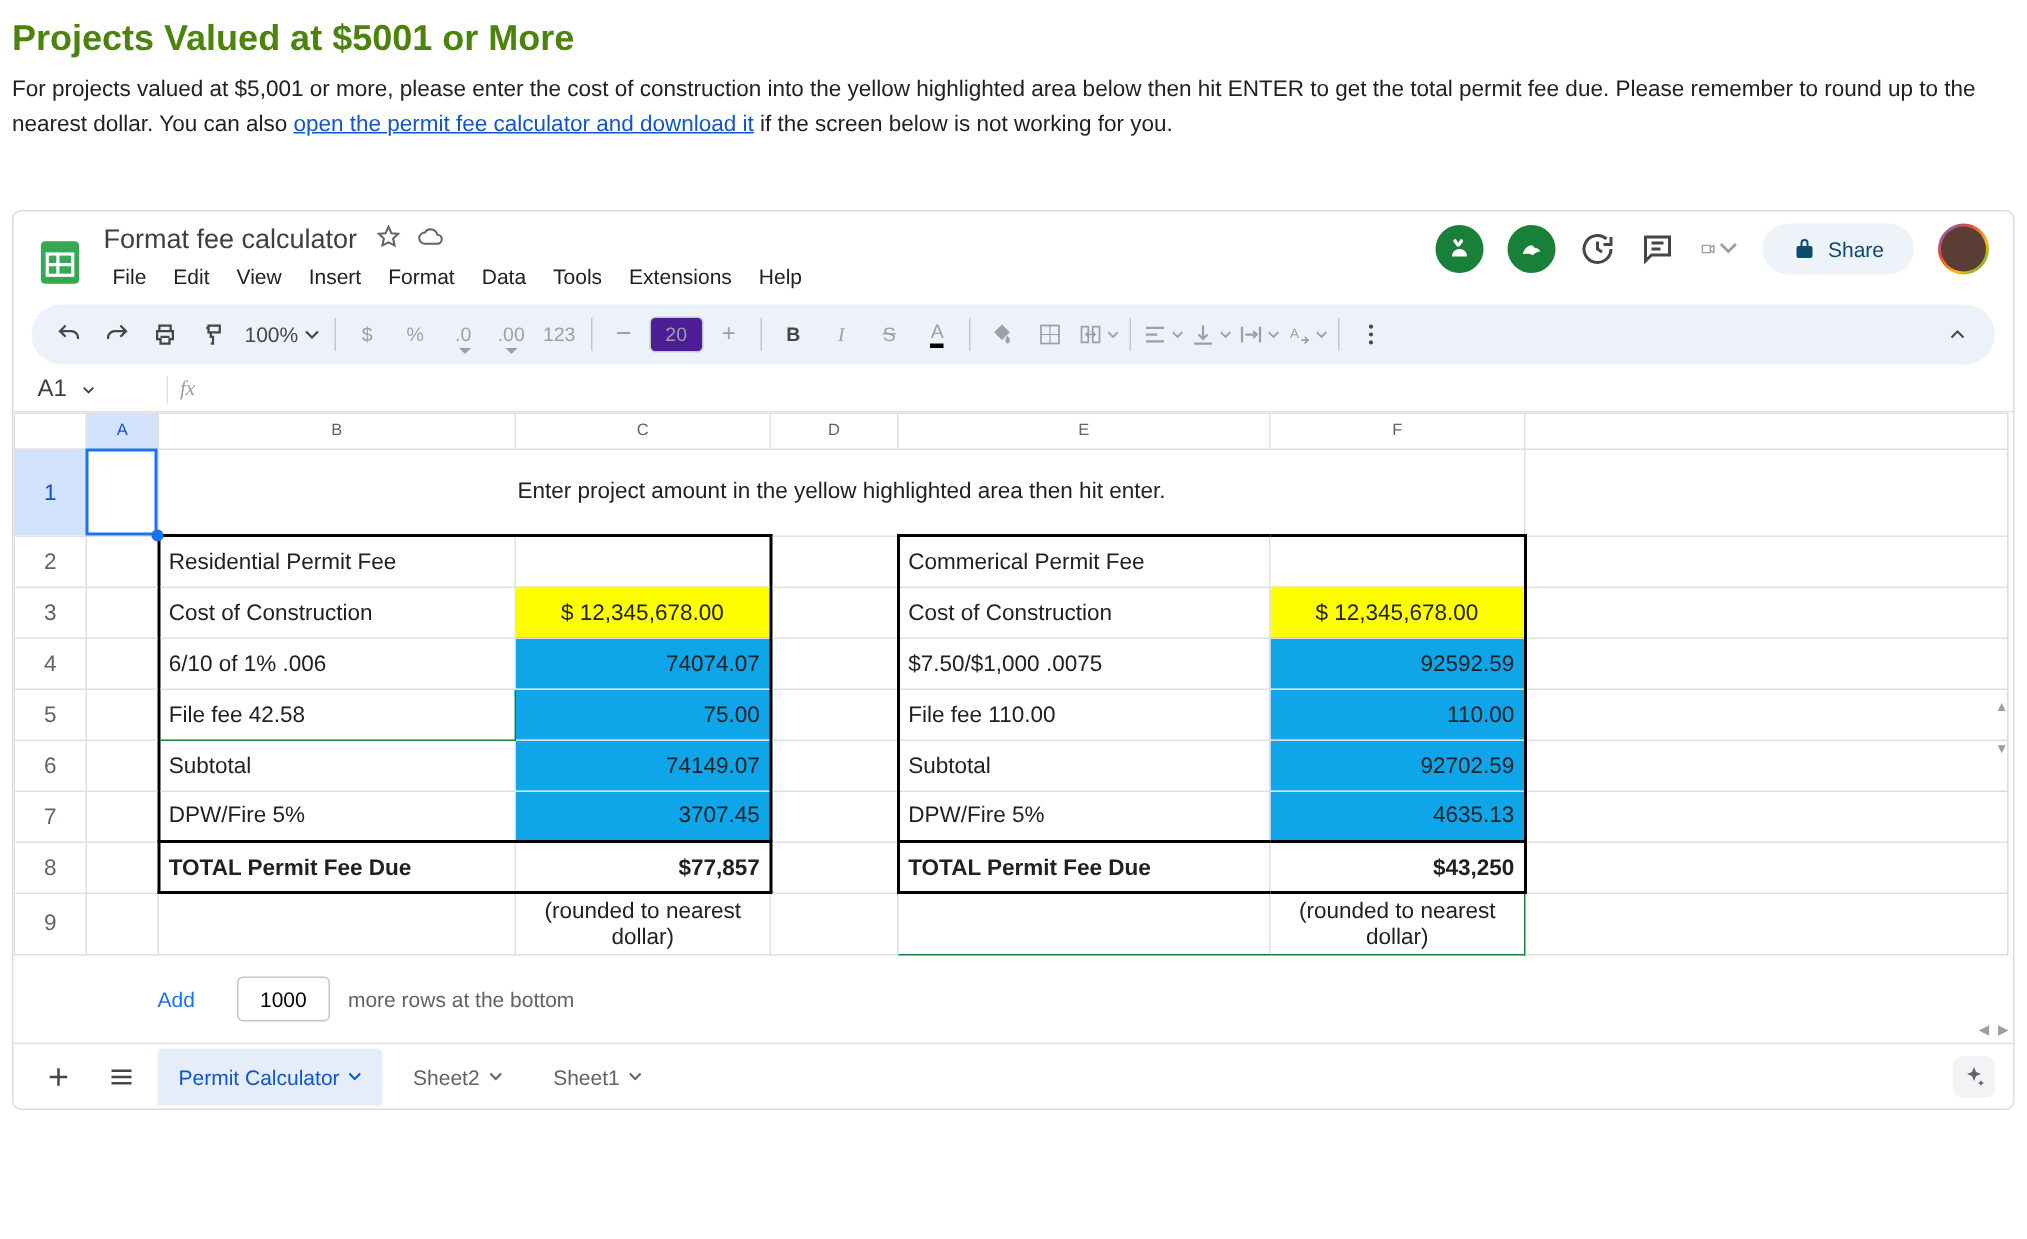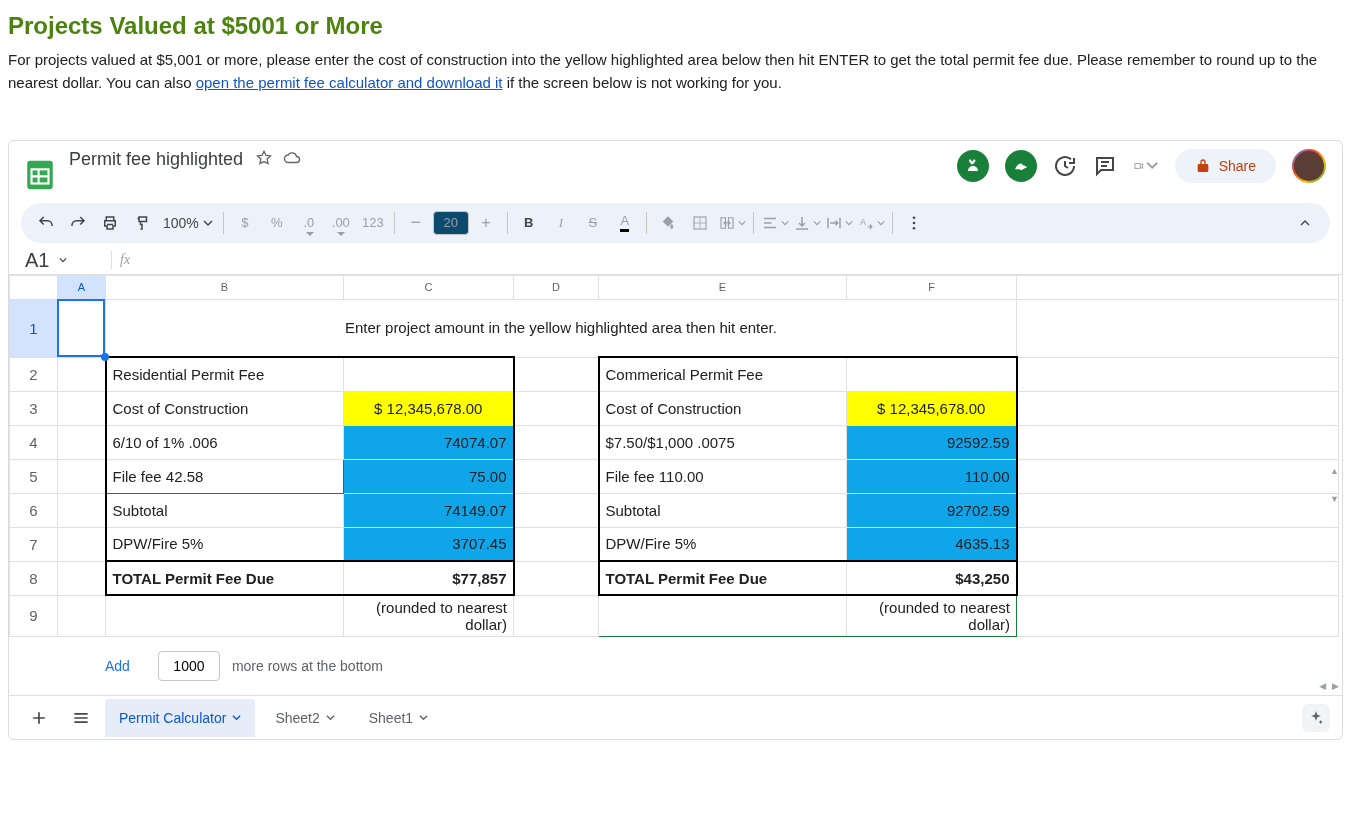--- a/index.html
+++ b/index.html
@@ -23,40 +23,40 @@
   .title-icons svg { width: 18px; height: 18px; }
   .menu-row { display: flex; gap: 2px; margin-top: 2px; }
   .menu-item { padding: 4px 8px; font-size: 14px; color: #202124; border-radius: 4px; cursor: pointer; }
 
   .title-right { display: flex; align-items: center; gap: 16px; padding-right: 4px; }
   .green-badge { width: 32px; height: 32px; border-radius: 50%; background: #188038; display: flex; align-items: center; justify-content: center; }
   .green-badge svg { width:20px; height:20px; fill:#fff; }
   .right-icon { color: #444746; display:flex; align-items:center; }
   .right-icon svg { width: 24px; height: 24px; }
   .cam-wrap { display:flex; align-items:center; color:#9aa0a6; gap:2px;}
-  .share-btn { display: flex; gap: 8px; background: #eef3fa; color: #c2410c; font-weight: 500; font-size: 14px; padding: 9px 20px; border-radius: 22px; border: none; cursor: pointer; }
+  .share-btn { display: flex; gap: 8px; background: #eef3fa; color: #0c4a6e; font-weight: 500; font-size: 14px; padding: 9px 20px; border-radius: 22px; border: none; cursor: pointer; }
   .share-btn svg { width: 16px; height: 16px; }
   .avatar { width: 34px; height: 34px; border-radius: 50%; background: linear-gradient(135deg,#4285f4,#ea4335,#fbbc05,#34a853); padding:2px; }
   .avatar-inner { width:100%; height:100%; border-radius:50%; background:#5a3e36; }
 
   
   .toolbar-wrap { padding: 6px 12px 4px 12px; }
   .toolbar { background: #edf2fa; border-radius: 24px; display: flex; align-items: center; padding: 2px 10px; height: 40px; gap: 2px; }
   .tb-btn { min-width: 30px; height: 30px; display: flex; align-items: center; justify-content: center; color: #444746; border-radius: 4px; cursor: pointer; font-size: 13px; }
   .tb-btn.disabled { color: #9aa0a6; }
   .tb-sep { width: 1px; height: 22px; background: #c7c7c7; margin: 0 4px; }
   .zoom { display:flex; align-items:center; gap:4px; padding:0 4px; font-size:14px; color:#444746;}
   .zoom svg { width:10px; height:10px; }
-  .font-size-box { border:1px solid #c4c7c5; background:#0c4a6e; border-radius:4px; width:36px; height:24px; display:flex; align-items:center; justify-content:center; font-size:13px; color:#9aa0a6; }
+  .font-size-box { border:1px solid #c4c7c5; background:#4c1d95; border-radius:4px; width:36px; height:24px; display:flex; align-items:center; justify-content:center; font-size:13px; color:#9aa0a6; }
   .color-under { border-bottom:3px solid #000; padding-bottom:1px; }
   .tb-collapse { margin-left:auto; }
 
   
   .formula-bar { display:flex; align-items:center; border-bottom:1px solid #e0e0e0; height:28px; padding:0 12px; }
-  .name-box { width:82px; display:flex; align-items:center; gap:10px; font-size:20px; color:#3c4043; padding-left:4px;text-align:center;}
+  .name-box { width:82px; display:flex; align-items:center; gap:10px; font-size:16px; color:#3c4043; padding-left:4px;text-align:center;}
   .name-box svg { width:8px; height:8px; }
   .fx-sep { width:1px; height:18px; background:#e0e0e0; margin:0 8px;}
   .fx-label { font-style:italic; color:#9aa0a6; font-size:14px; font-family:serif;}
 
   
   .grid-wrap { position:relative; background:#fff; }
   .grid { border-collapse:collapse; table-layout:fixed; width:1330px; font-family:Arial; }
   .grid th, .grid td { border:1px solid #e0e0e0; font-weight:normal; }
   .grid thead th { background:#fff; font-size:11px; color:#5f6368; height:24px; text-align:center; }
   .grid thead th.selected { background:#d3e3fd; color:#0b57d0; }
@@ -75,21 +75,21 @@
   tr.rstd td { height:34px; }
 
   .active-cell-overlay { position:absolute; border:2px solid #1a73e8; pointer-events:none; }
   .active-handle { position:absolute; width:8px; height:8px; background:#1a73e8; border-radius:50%; }
 
   .big-title { font-size:24px; font-weight:700; text-align:center; }
   .sect-head { font-size:18px; font-weight:700; }
   .cost-val { background:#ffff00; font-weight:700; text-align:center; }
   .calc-col { background:#0ea5e9; text-align:right; }
   .total-row td { font-weight:700; }
-  .rounded-note { text-align:right; font-size:14px; }
+  .rounded-note { text-align:center; font-size:14px; }
   .bt { border-top:2px solid #000 !important; }
   .bb { border-bottom:2px solid #000 !important; }
   .bl { border-left:2px solid #000 !important; }
   .br { border-right:2px solid #000 !important; }
   .bt-grn { border-top:1px solid #188038 !important; }
   .bb-grn { border-bottom:1px solid #188038 !important; }
   .bl-grn { border-left:1px solid #188038 !important; }
   .br-grn { border-right:1px solid #188038 !important; }
 
   .add-rows { display:flex; align-items:center; gap:12px; padding:14px 0 14px 96px; font-size:14px;}
@@ -129,29 +129,40 @@
     <div class="doc-icon">
       <svg viewBox="0 0 24 24">
           <rect x="3" y="2" width="18" height="20" rx="2" fill="#34a853"></rect>
           <rect x="6" y="8" width="12" height="10" fill="none" stroke="#fff" stroke-width="1.5"></rect>
           <line x1="6" y1="13" x2="18" y2="13" stroke="#fff" stroke-width="1.5"></line>
           <line x1="11" y1="8" x2="11" y2="18" stroke="#fff" stroke-width="1.5"></line>
         </svg>
     </div>
     <div class="doc-title-wrap">
       <div class="doc-title-row">
-        <span class="doc-title">Permit fee highlighted</span>
+        <span class="doc-title">Format fee calculator</span>
         <div class="title-icons">
           <span><svg viewBox="0 0 24 24">
                 <path fill="none" stroke="currentColor" stroke-width="1.8" d="M12 3l2.6 5.6 6 .6-4.5 4.2 1.3 6L12 16.8 6.6 19.4l1.3-6L3.4 9.2l6-.6z"></path>
               </svg></span>
           <span><svg viewBox="0 0 24 24">
                 <path fill="none" stroke="currentColor" stroke-width="1.8" d="M7 18a5 5 0 010-10 6 6 0 0111 2 4 4 0 010 8H7z"></path>
               </svg></span>
         </div>
+      </div>
+      <div class="menu-row">
+        <span class="menu-item">File</span>
+        <span class="menu-item">Edit</span>
+        <span class="menu-item">View</span>
+        <span class="menu-item">Insert</span>
+        <span class="menu-item">Format</span>
+        <span class="menu-item">Data</span>
+        <span class="menu-item">Tools</span>
+        <span class="menu-item">Extensions</span>
+        <span class="menu-item">Help</span>
       </div>
     </div>
     <div class="title-right">
       <div class="green-badge">
           <svg viewBox="0 0 24 24">
             <path d="M6 18c0-4 3-6 6-6s6 2 6 6H6zm1-12c0-1 .5-2 2-2l2 3 2-3c1 0 2 1 2 2l-3 4h-2l-3-4z"></path>
           </svg>
         </div>
       <div class="green-badge">
           <svg viewBox="0 0 24 24">

